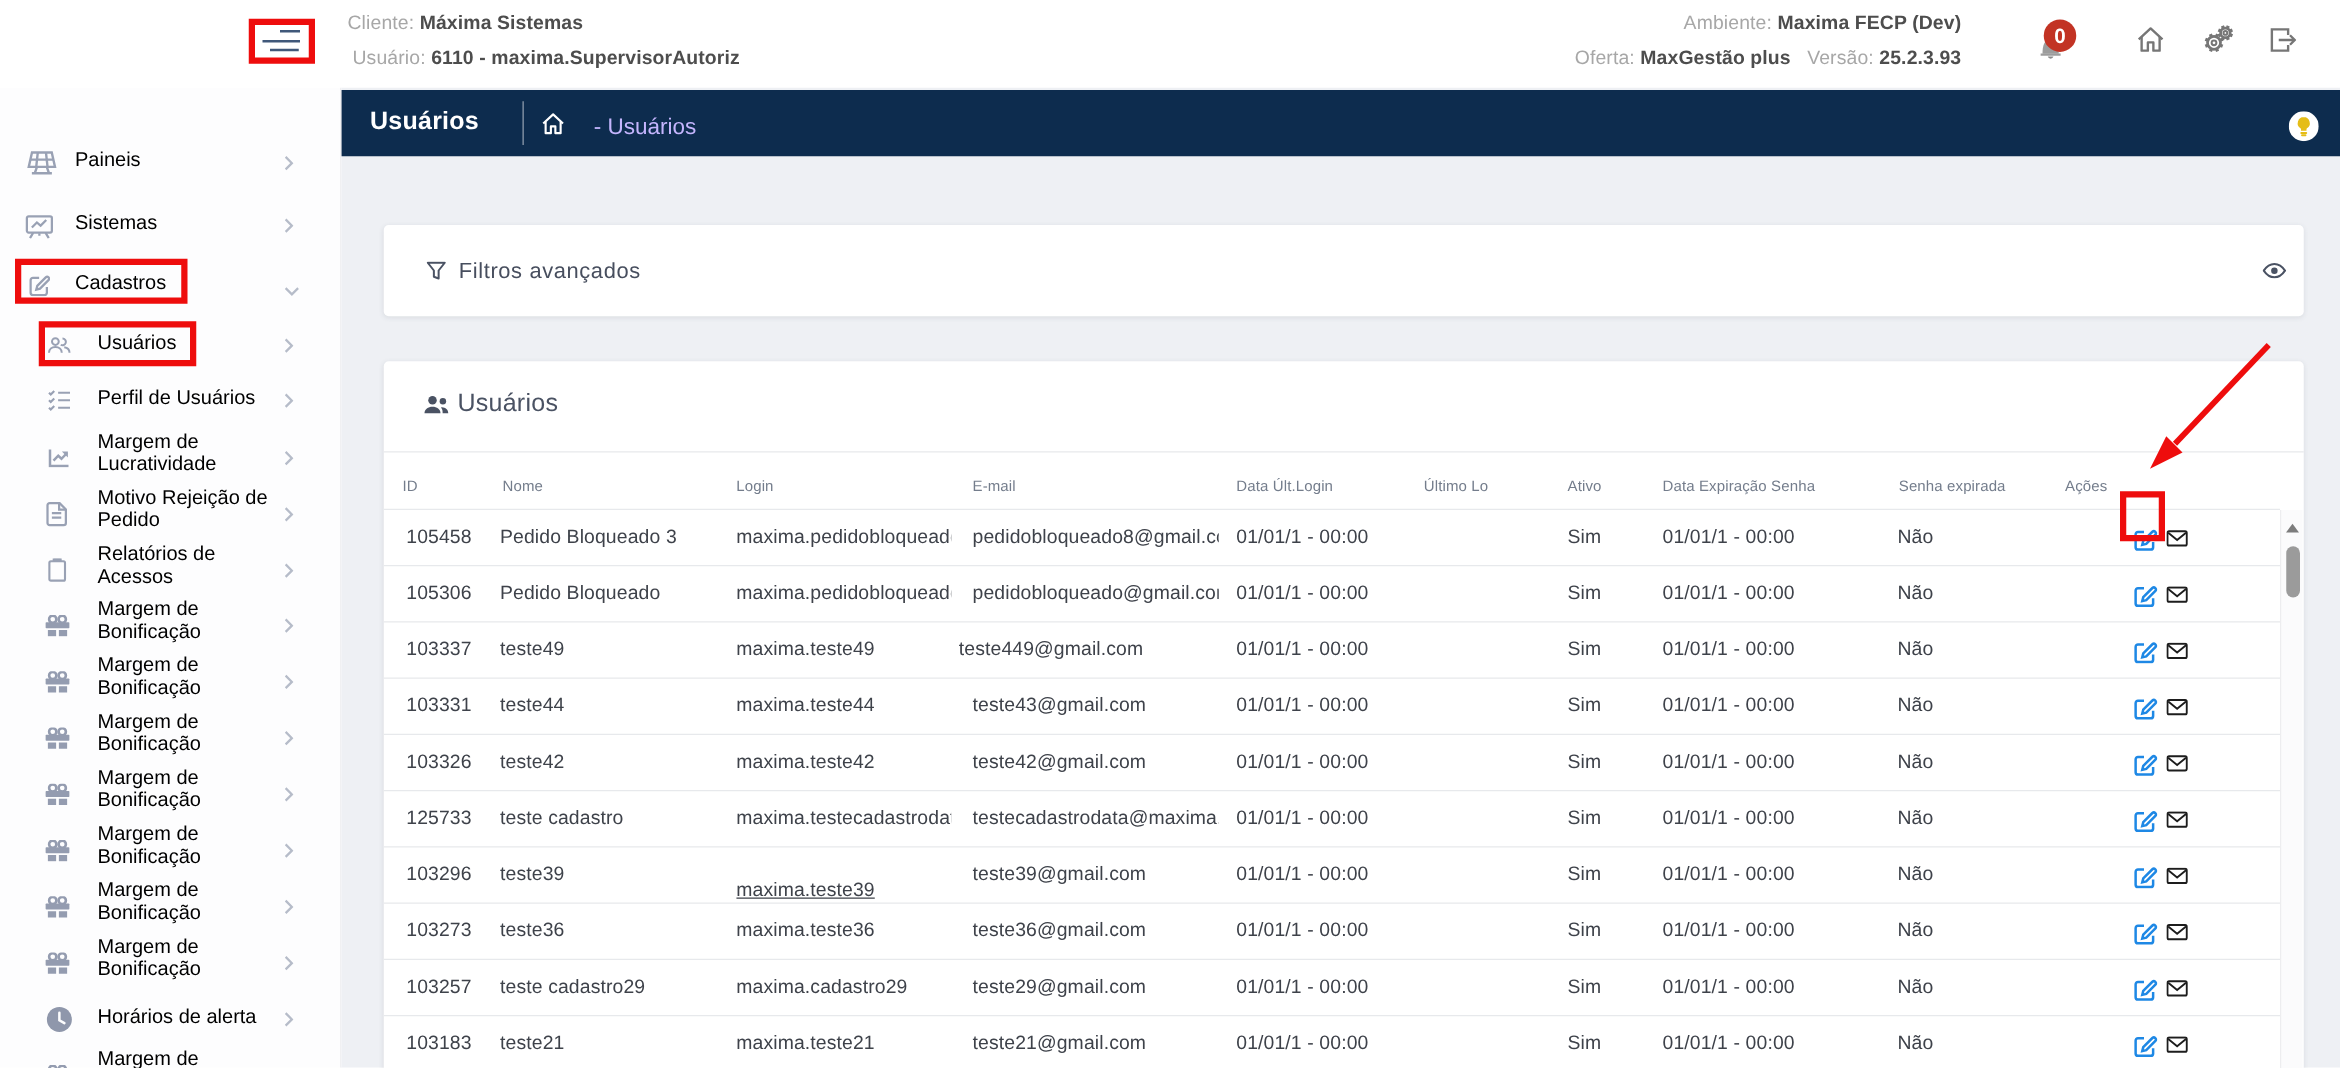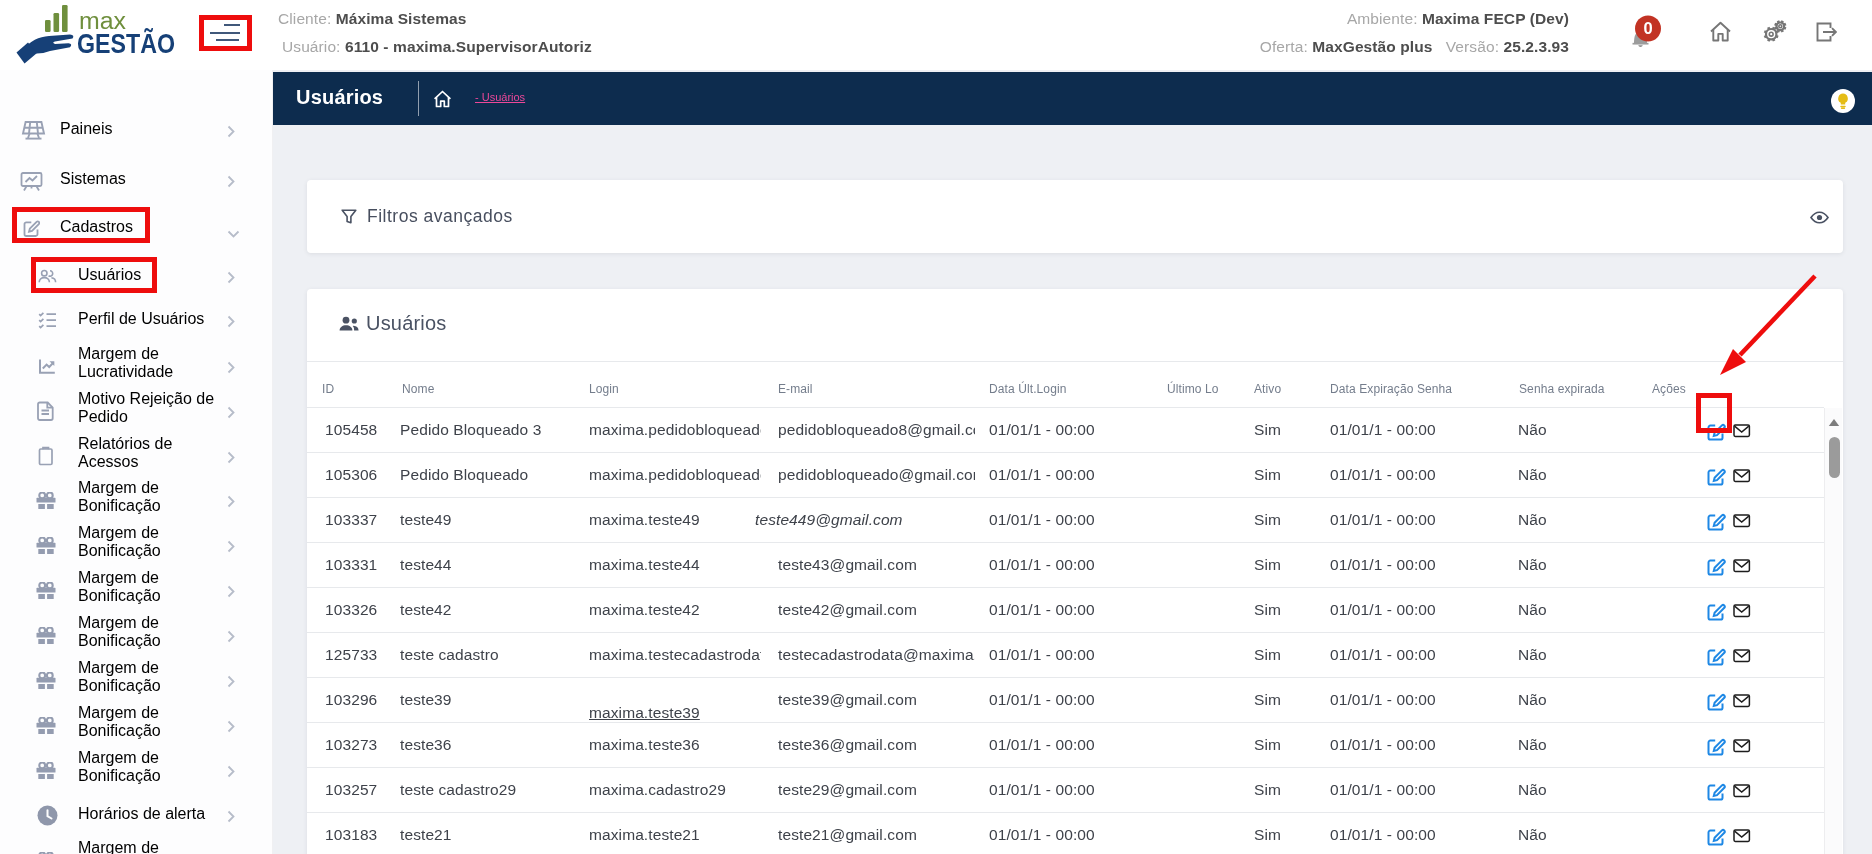--- a/index.html
+++ b/index.html
@@ -11,49 +11,36 @@
 .val{color:#4d4d4d;font-weight:bold;}
 .topline{position:absolute;font-size:15.5px;letter-spacing:.1px;white-space:nowrap;}
 
 #sidebar{position:absolute;left:0;top:70px;width:273px;height:784px;background:#fdfdfe;
  border-right:1px solid #f0f0f2;z-index:4;}
 
 #main{position:absolute;left:273px;top:70px;width:1599px;height:784px;background:#eef0f4;}
 #pagebar{position:absolute;left:273px;top:72px;width:1599px;height:53px;background:#0d2c4e;}
 #pagebar .title{position:absolute;left:23px;top:14px;font-size:20px;font-weight:bold;color:#fff;letter-spacing:.2px;}
 #pagebar .pdiv{position:absolute;left:145px;top:9px;width:1px;height:35px;background:rgba(255,255,255,.55);}
-#pagebar .bc{position:absolute;left:202px;top:19px;font-size:11px;color:#ec4899;text-decoration:underline;}
+#pagebar .bc{position:absolute;left:202px;top:19px;font-size:18px;color:#c4b5fd;}
 .card{position:absolute;background:#fff;border-radius:4px;box-shadow:0 1px 4px rgba(60,64,80,.10);margin-top:20px;}
 #fcard{left:307px;top:160px;width:1536px;height:73px;}
 #fcard .ftxt{position:absolute;left:60px;top:26px;font-size:17.5px;color:#474e5e;font-weight:500;letter-spacing:.5px;}
 #tcard{left:307px;top:269px;width:1536px;height:585px;border-radius:4px 4px 0 0;}
 #tcard .ttitle{position:absolute;left:59px;top:23px;font-size:20px;color:#4a5263;font-weight:500;letter-spacing:.2px;}
 .tdiv{position:absolute;left:0;height:1px;background:#e7e9ec;}
 .hcell{position:absolute;font-size:12px;color:#747d8c;white-space:nowrap;letter-spacing:.1px;}
 .dcell{position:absolute;font-size:15.5px;color:#3e424a;white-space:nowrap;overflow:hidden;letter-spacing:.1px;}
 
 .redbox{position:absolute;border:5px solid #ee0d0d;z-index:30;}
 
 #sbar{position:absolute;left:1517px;top:119px;width:18px;height:466px;background:#fbfbfc;border-left:1px solid #ededef;}
 #sthumb{position:absolute;left:4px;top:29px;width:11px;height:41px;background:#9b9b9b;border-radius:6px;}
 </style></head><body>
 <div id="topbar">
-<div class="abs" style="left:0px;top:0px;"><svg width="180" height="66" viewBox="0 0 180 66">
-        <g fill="#6f8f3d">
-          <rect x="45" y="20" width="5.6" height="12" rx="1.3"></rect>
-          <rect x="53.5" y="13" width="5.6" height="19" rx="1.3"></rect>
-          <rect x="62" y="5" width="5.6" height="27" rx="1.3"></rect>
-        </g>
-        <text x="79" y="28.5" font-size="23" fill="#6f8f3d" font-family="Liberation Sans,sans-serif" textLength="47" lengthAdjust="spacingAndGlyphs">max</text>
-        <g fill="#164077">
-          <path d="M23 50 C30 41 39 36.5 49 36 L70 34.5 Q75 35 72.5 38.5 L55 41.5 Q51.5 42.5 55 44 L68.5 43.3 Q73 44 70 47.2 L50 51 Q35 56.5 23 50 Z"></path>
-          <path d="M16.5 52.5 L28 42.5 L37 53 L24.5 63.5 Z"></path>
-        </g>
-        <text x="77" y="52.5" font-size="28" font-weight="bold" fill="#164077" font-family="Liberation Sans,sans-serif" textLength="98" lengthAdjust="spacingAndGlyphs">GESTÃO</text>
-      </svg></div>
 <div class="abs" style="left:210px;top:24px;width:30px;height:18px;">
       <div class="abs" style="left:14px;top:0;width:16px;height:2.3px;background:#40587a;"></div>
       <div class="abs" style="left:0;top:7.5px;width:30px;height:2.3px;background:#40587a;"></div>
       <div class="abs" style="left:6px;top:15px;width:23px;height:2.3px;background:#40587a;"></div>
     </div>
 <div class="topline" style="left:278px;top:10px;"><span class="lbl">Cliente: </span><span class="val">Máxima Sistemas</span></div>
 <div class="topline" style="left:270px;top:38px;margin-left:12px;"><span class="lbl">Usuário: </span><span class="val">6110 - maxima.SupervisorAutoriz</span></div>
 <div class="topline" style="right:303px;top:10px;"><span class="lbl">Ambiente: </span><span class="val">Maxima FECP (Dev)</span></div>
 <div class="topline" style="right:303px;top:38px;"><span class="lbl">Oferta: </span><span class="val">MaxGestão plus</span><span class="lbl">&nbsp;&nbsp; Versão: </span><span class="val">25.2.3.93</span></div>
 <div class="abs" style="left:1626px;top:8px;"><svg width="38" height="40" viewBox="0 0 38 40">
@@ -354,21 +341,21 @@
           <path d="M14.6 9.7c2.8.2 5 1.8 5 4.9h-4.5c0-2-.1-3.6-1.4-4.7z"></path>
         </g>
       </svg></div>
 <div class="ttitle">Usuários</div>
 <div class="tdiv" style="top:72px;width:1536px;"></div>
 <div class="hcell" style="left:15px;top:93px;">ID</div>
 <div class="hcell" style="left:95px;top:93px;">Nome</div>
 <div class="hcell" style="left:282px;top:93px;">Login</div>
 <div class="hcell" style="left:471px;top:93px;">E-mail</div>
 <div class="hcell" style="left:682px;top:93px;">Data Últ.Login</div>
-<div class="hcell" style="left:860px;top:93px;text-align:center;">Último Lo</div>
+<div class="hcell" style="left:832px;top:93px;text-align:center;">Último Lo</div>
 <div class="hcell" style="left:947px;top:93px;">Ativo</div>
 <div class="hcell" style="left:1023px;top:93px;">Data Expiração Senha</div>
 <div class="hcell" style="left:1212px;top:93px;">Senha expirada</div>
 <div class="hcell" style="left:1345px;top:93px;">Ações</div>
 <div class="tdiv" style="top:118px;width:1517px;"></div>
 <div class="dcell" style="left:18px;top:131.5px;">105458</div>
 <div class="dcell" style="left:93px;top:131.5px;width:182px;">Pedido Bloqueado 3</div>
 <div class="dcell" style="left:282px;top:131.5px;width:172px;">maxima.pedidobloqueado8</div>
 <div class="dcell" style="left:471px;top:131.5px;width:197px;">pedidobloqueado8@gmail.com</div>
 <div class="dcell" style="left:682px;top:131.5px;">01/01/1 - 00:00</div>
@@ -405,21 +392,21 @@
 <div class="abs" style="left:1426px;top:179.5px;"><svg width="18" height="14" viewBox="0 0 18 14" style="">
         <g fill="none" stroke="#1d1d1d" stroke-width="1.5">
           <rect x="1" y="1" width="15.4" height="11.4" rx="1.3"></rect>
           <path d="M1.6 2.2 8.7 8l7.1-5.8"></path>
         </g>
       </svg></div>
 <div class="tdiv" style="top:208px;width:1517px;"></div>
 <div class="dcell" style="left:18px;top:221.5px;">103337</div>
 <div class="dcell" style="left:93px;top:221.5px;width:182px;">teste49</div>
 <div class="dcell" style="left:282px;top:221.5px;width:172px;">maxima.teste49</div>
-<div class="dcell" style="left:448px;top:221.5px;width:197px;font-style:italic;">teste449@gmail.com</div>
+<div class="dcell" style="left:460px;top:221.5px;width:197px;">teste449@gmail.com</div>
 <div class="dcell" style="left:682px;top:221.5px;">01/01/1 - 00:00</div>
 <div class="dcell" style="left:947px;top:221.5px;">Sim</div>
 <div class="dcell" style="left:1023px;top:221.5px;">01/01/1 - 00:00</div>
 <div class="dcell" style="left:1211px;top:221.5px;">Não</div>
 <div class="abs" style="left:1400px;top:223.5px;"><svg width="19" height="18" viewBox="0 0 19 18" style="">
         <g fill="none" stroke="#1e88e5" stroke-width="2">
           <path d="M15.5 10.5v4.2a1.9 1.9 0 0 1-1.9 1.9H3.4a1.9 1.9 0 0 1-1.9-1.9V4.5a1.9 1.9 0 0 1 1.9-1.9h4.8"></path>
           <path d="M7.6 9.7 14.9 2.4a1.7 1.7 0 0 1 2.4 2.4L10 12.1l-3.2.8z"></path>
         </g>
       </svg></div>

